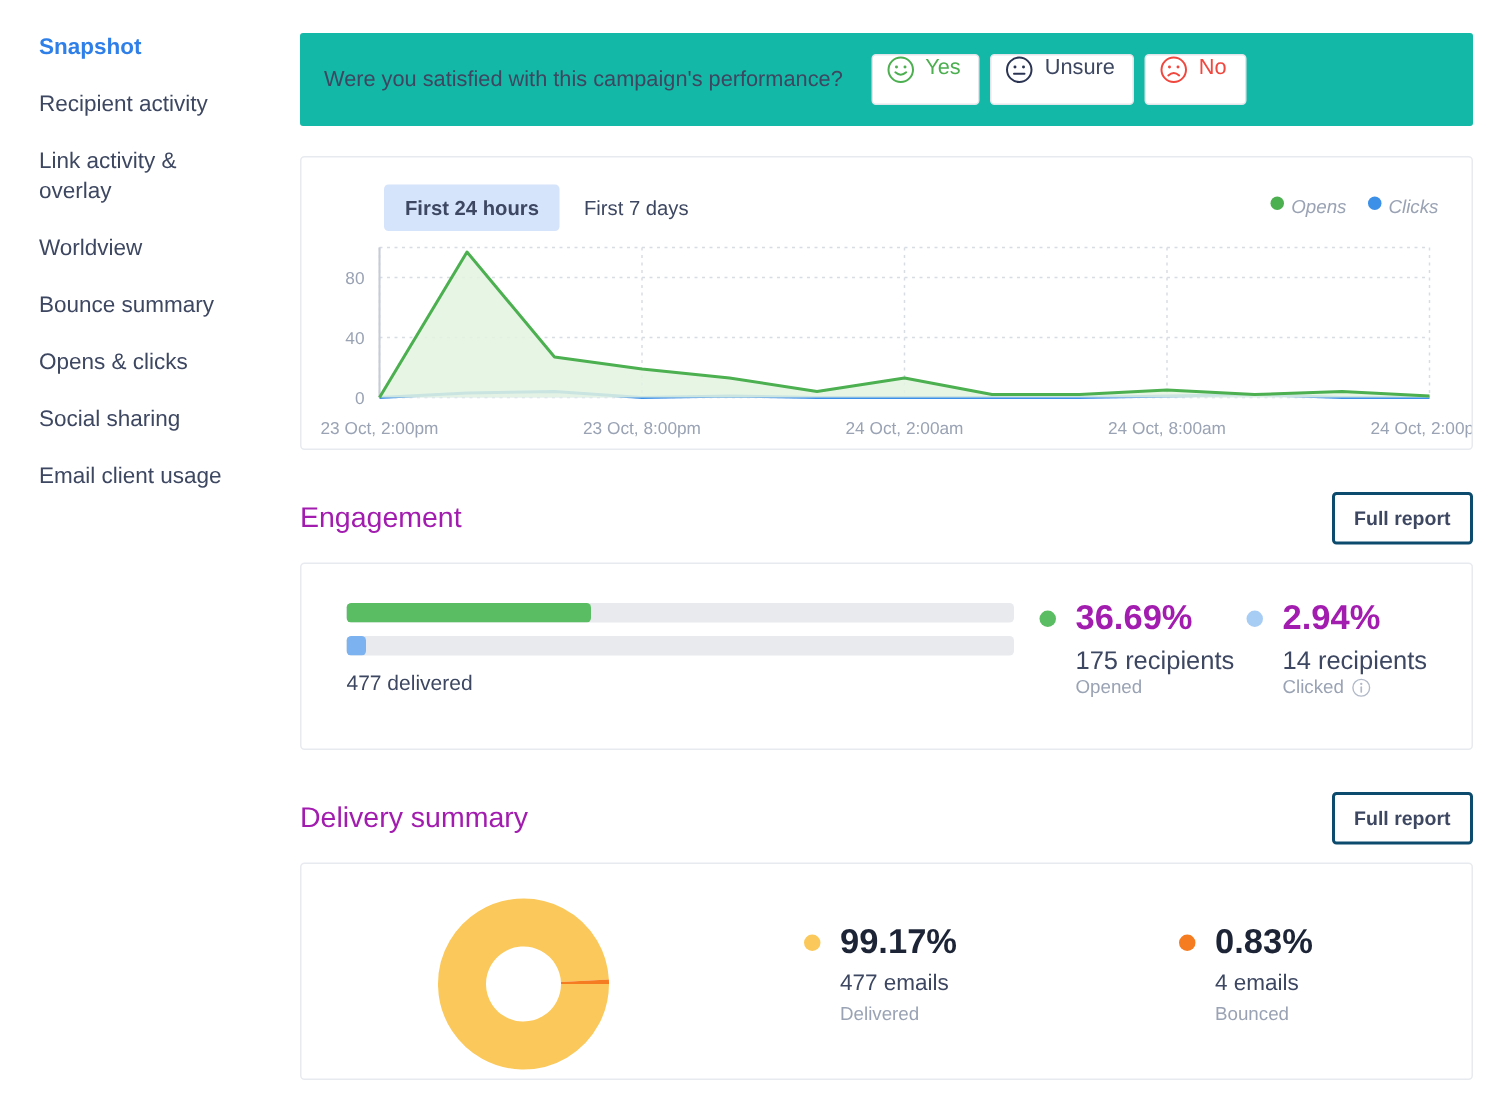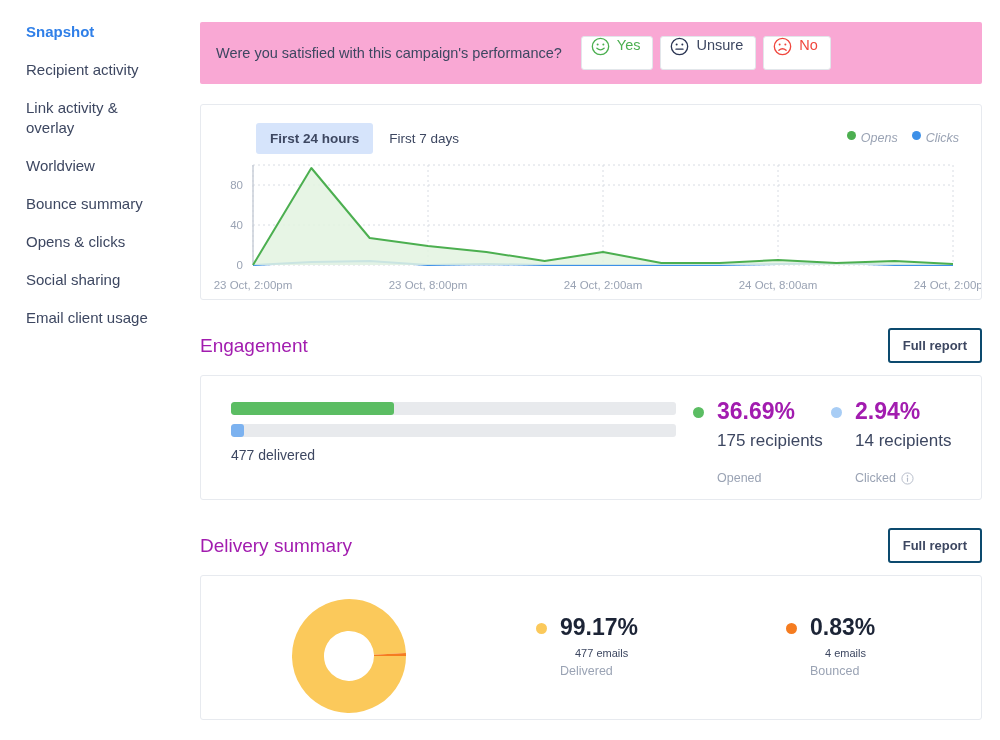--- a/index.html
+++ b/index.html
@@ -27,21 +27,21 @@
     cursor: pointer;
   }
   .nav-item.active { color: #2f7fe8; font-weight: bold; }
 
   
   .main { position: absolute; left: 200px; top: 0; width: 800px; }
 
   
   .survey {
     margin: 22px 18px 0 0;
-    background: #f9a8d4;
+    background: #14b8a6;
     height: 62px;
     display: flex;
     align-items: center;
     padding: 0 16px;
     border-radius: 2px;
   }
   .survey-q { font-size: 14.5px; color: #3d4761; margin-right: 12px; }
   .choice {
     height: 34px;
     background: #ffffff;
@@ -101,29 +101,29 @@
     border-radius: 3px; margin-bottom: 9px; position: relative; overflow: hidden;
   }
   .bar-fill { height: 100%; border-radius: 3px; }
   .delivered-label { font-size: 14px; color: #3d4761; margin-top: 10px; }
 
   .metrics { position: absolute; left: 492px; top: 22px; display: flex; }
   .metric { width: 138px; position: relative; padding-left: 24px; }
   .metric .mdot { position: absolute; left: 0; top: 9px; width: 11px; height: 11px; border-radius: 50%; }
   .metric .pct { font-size: 23px; font-weight: bold; color: #a21caf; line-height: 26px; }
   .metric .sub { font-size: 17px; color: #3d4761; margin-top: 7px; }
-  .metric .cap { font-size: 12.5px; color: #9aa3b4; margin-top: 20px; display: flex; align-items: center; gap: 5px; }
+  .metric .cap { font-size: 12.5px; color: #9aa3b4; margin-top: 0; display: flex; align-items: center; gap: 5px; }
 
   .delivery-card { margin-top: 12px; height: 145px; position: relative; }
   .donut { position: absolute; left: 90px; top: 22px; }
   .dmetrics { position: absolute; left: 335px; top: 38px; display: flex; }
   .dmetric { width: 250px; position: relative; padding-left: 24px; }
   .dmetric .mdot { position: absolute; left: 0; top: 9px; width: 11px; height: 11px; border-radius: 50%; }
   .dmetric .pct { font-size: 23px; font-weight: bold; color: #1c2436; line-height: 26px; }
-  .dmetric .sub { font-size: 11px; color: #3d4761; margin-top: 7px; margin-left: 15px; }
+  .dmetric .sub { font-size: 15px; color: #3d4761; margin-top: 7px; }
   .dmetric .cap { font-size: 12.5px; color: #9aa3b4; margin-top: 5px; }
 
   .axis-lbl { font-size: 11.5px; fill: #9aa3b4; font-family: "Liberation Sans", sans-serif; }
 </style>
 </head>
 <body>
 
 <div class="page">
 
   <div class="sidebar">

